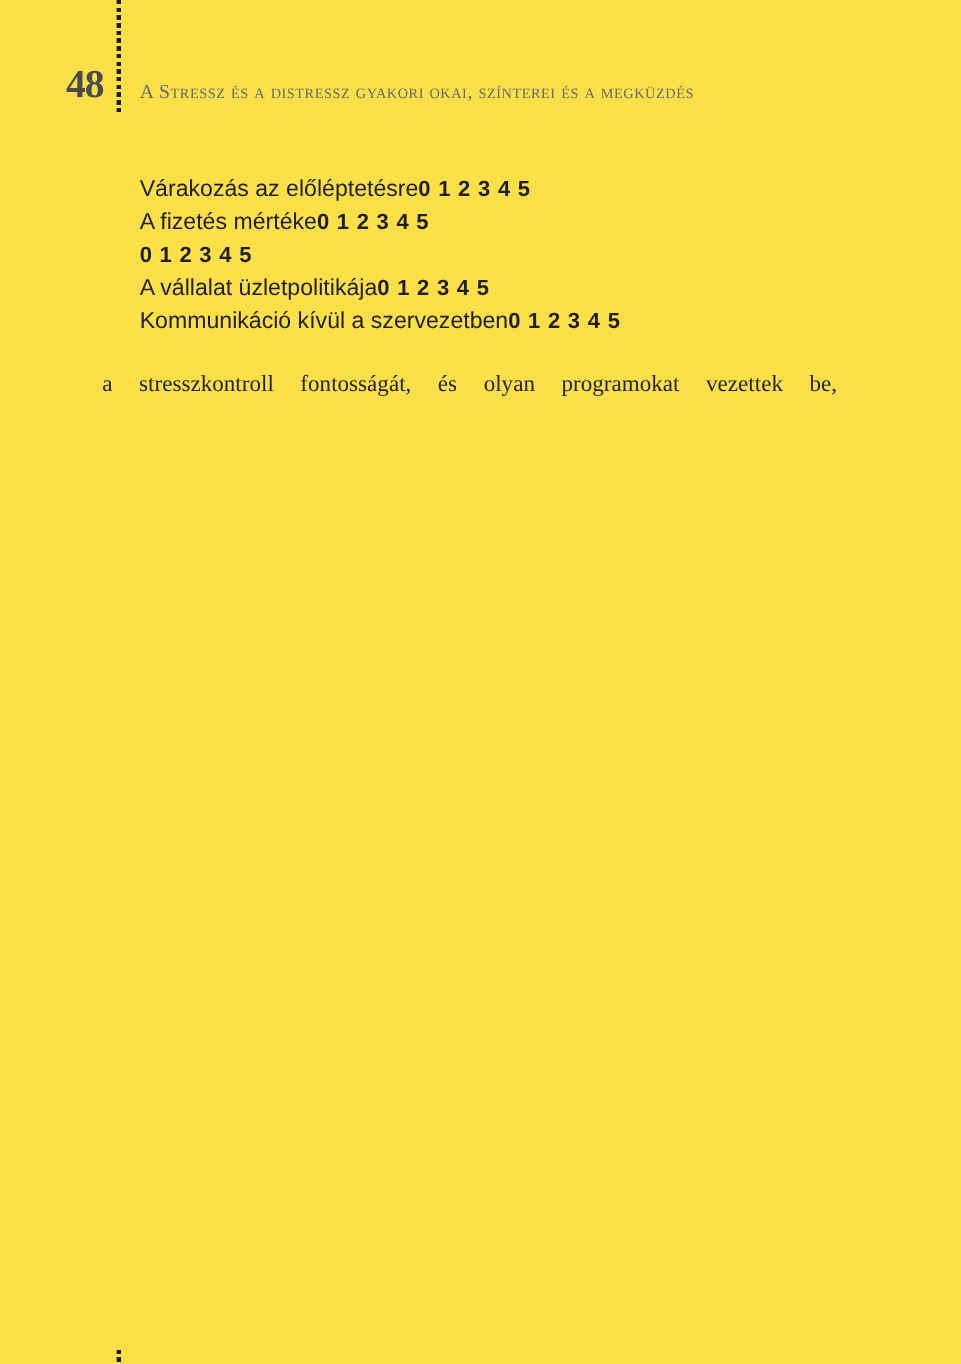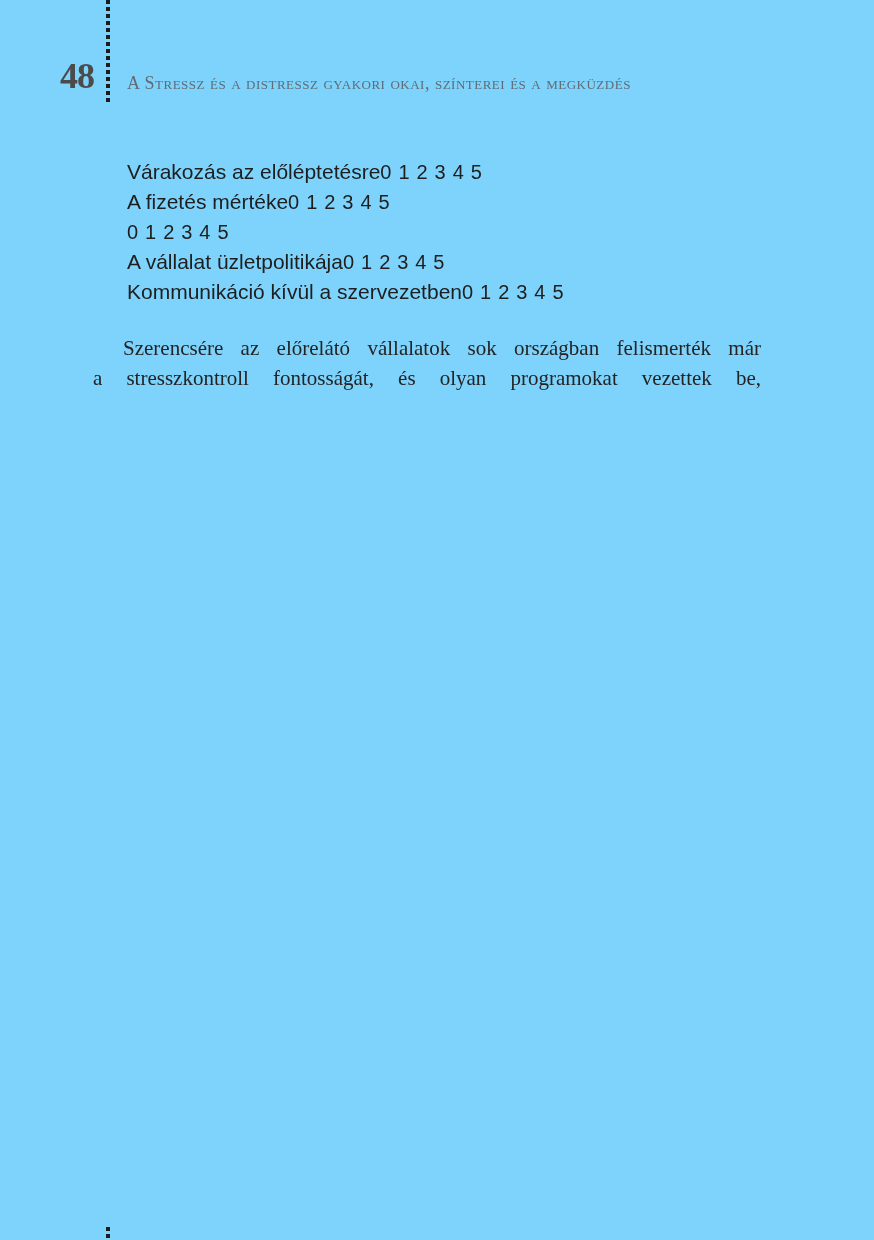--- a/index.html
+++ b/index.html
@@ -1,21 +1,21 @@
 <!DOCTYPE html>
 <html><head>
 <meta charset="utf-8">
 <style>
   * { margin: 0; padding: 0; box-sizing: border-box; }
   html, body { background: #ffffff; }
   .page {
     position: relative;
     width: 874px;
     height: 1240px;
-    background: #7dd3fc;
+    background: #fde047;
     overflow: hidden;
     font-family: "Liberation Serif", serif;
   }
   
   .dotted-rule {
     position: absolute;
     left: 106px;
     width: 4px;
     background-image: repeating-linear-gradient(
       to bottom,
@@ -68,20 +68,21 @@
     font-size: 21px;
     color: #1e1e1e;
     white-space: nowrap;
   }
   .rating-scale {
     font-family: "Liberation Sans", sans-serif;
     font-size: 20px;
     letter-spacing: 0.7px;
     color: #1e1e1e;
     white-space: nowrap;
+    font-weight: bold;
   }
 
   .body-paragraph {
     position: absolute;
     left: 93px;
     top: 333px;
     width: 668px;
     font-family: "Liberation Serif", serif;
     font-size: 21px;
     line-height: 30px;
@@ -121,19 +122,18 @@
       <span class="rating-label">A vállalat üzletpolitikája</span>
       <span class="rating-scale">0 1 2 3 4 5</span>
     </div>
     <div class="rating-row">
       <span class="rating-label">Kommunikáció kívül a szervezetben</span>
       <span class="rating-scale">0 1 2 3 4 5</span>
     </div>
   </div>
 
   <div class="body-paragraph">
-    <div class="para-line first">Szerencsére az előrelátó vállalatok sok országban felismerték már</div>
     <div class="para-line">a stresszkontroll fontosságát, és olyan programokat vezettek be,</div>
   </div>
 
   <div class="dotted-rule bottom"></div>
 
 </div>
 
 </body></html>

